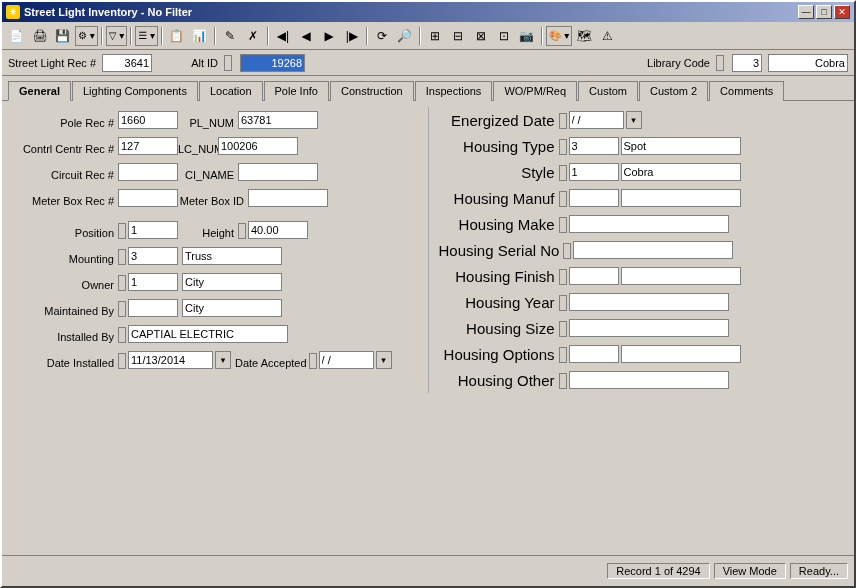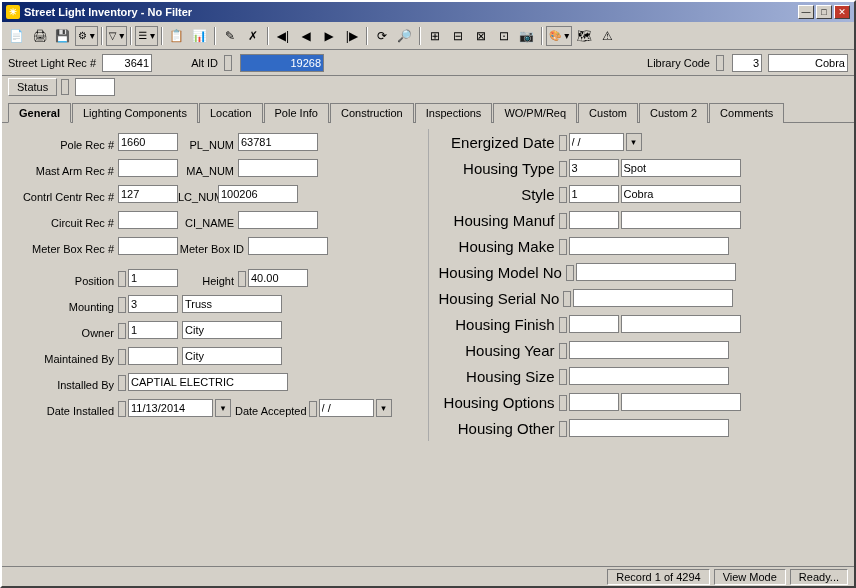--- a/index.html
+++ b/index.html
@@ -247,21 +247,21 @@
       align-items: center;
       gap: 2px;
     }
     .status-bar {
       background: #d4d0c8;
       border-top: 1px solid #808080;
       padding: 2px 6px;
       display: flex;
       align-items: center;
       justify-content: flex-end;
-      height: 20px;
+      height: 31px;
       gap: 4px;
     }
     .status-segment {
       border: 1px solid #808080;
       border-color: #808080 #fff #fff #808080;
       padding: 1px 8px;
       font-size: 11px;
       background: #d4d0c8;
     }
   </style>
@@ -315,33 +315,28 @@
     <div class="toolbar-dropdown">🎨 ▾</div>
     <div class="toolbar-btn">🗺</div>
     <div class="toolbar-btn">⚠</div>
   </div>
 
   <div class="fields-bar">
     <span class="field-label">Street Light Rec #</span>
     <input class="field-input" style="width: 50px;" value="3641" readonly="">
     <span style="width:60px; text-align:right; font-size:11px;">Alt ID</span>
     <span class="small-indicator"></span>
-    <input class="field-input highlighted" style="width: 84px;" value="19268">
+    <input class="field-input highlighted" style="width: 65px;" value="19268">
     <span style="flex:1"></span>
     <span class="field-label">Library Code</span>
     <span class="small-indicator"></span>
     <input class="field-input" style="width: 30px;" value="3" readonly="">
     <input class="field-input" style="width: 80px;" value="Cobra" readonly="">
   </div>
 
-  <div class="status-bar-top">
-    <button class="status-btn">Status</button>
-    <span class="small-indicator"></span>
-    <input class="field-input" style="width: 40px;" value="">
-  </div>
 
   <div class="tabs-bar">
     <div class="tab active">General</div>
     <div class="tab">Lighting Components</div>
     <div class="tab">Location</div>
     <div class="tab">Pole Info</div>
     <div class="tab">Construction</div>
     <div class="tab">Inspections</div>
     <div class="tab">WO/PM/Req</div>
     <div class="tab">Custom</div>
@@ -354,26 +349,20 @@
 
       <div class="form-left">
 
         <div class="form-row">
           <span class="form-field-label">Pole Rec #</span>
           <input class="form-input w60" value="1660" readonly="" style="">
           <span style="width:60px; text-align:right; padding-right:4px; font-size:11px;">PL_NUM</span>
           <input class="form-input w80" value="63781" readonly="" style="">
         </div>
 
-        <div class="form-row">
-          <span class="form-field-label">Mast Arm Rec #</span>
-          <input class="form-input w60" value="" readonly="" style="">
-          <span style="width:60px; text-align:right; padding-right:4px; font-size:11px;">MA_NUM</span>
-          <input class="form-input w80" value="" readonly="" style="">
-        </div>
 
         <div class="form-row">
           <span class="form-field-label">Contrl Centr Rec #</span>
           <input class="form-input w60" value="127" readonly="" style="">
           <span style="width:40px; text-align:right; padding-right:4px; font-size:11px;">LC_NUM</span>
           <input class="form-input w80" value="100206" readonly="" style="">
         </div>
 
         <div class="form-row">
           <span class="form-field-label">Circuit Rec #</span>
@@ -475,25 +464,20 @@
           <input class="form-input w40" value="" readonly="" style="">
           <input class="form-input w120" value="" readonly="" style="margin-left: 2px;">
         </div>
 
         <div class="form-row">
           <span class="form-field-label-right">Housing Make</span>
           <span class="small-indicator"></span>
           <input class="form-input w160" value="" readonly="" style="">
         </div>
 
-        <div class="form-row">
-          <span class="form-field-label-right">Housing Model No</span>
-          <span class="small-indicator"></span>
-          <input class="form-input w160" value="" readonly="" style="">
-        </div>
 
         <div class="form-row">
           <span class="form-field-label-right">Housing Serial No</span>
           <span class="small-indicator"></span>
           <input class="form-input w160" value="" readonly="" style="">
         </div>
 
         <div class="form-row">
           <span class="form-field-label-right">Housing Finish</span>
           <span class="small-indicator"></span>

